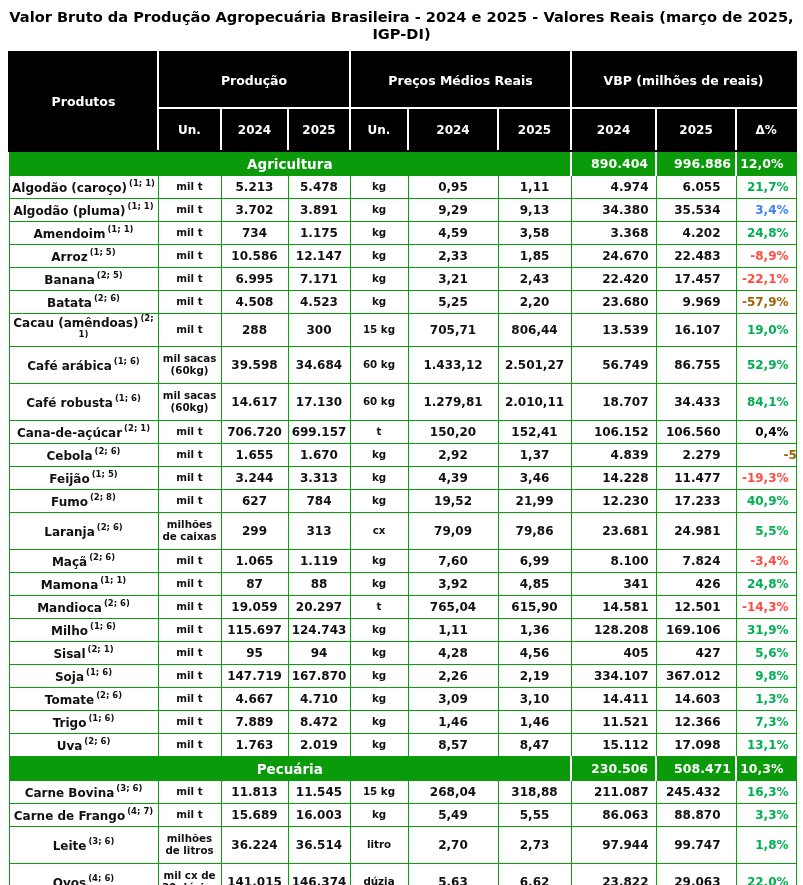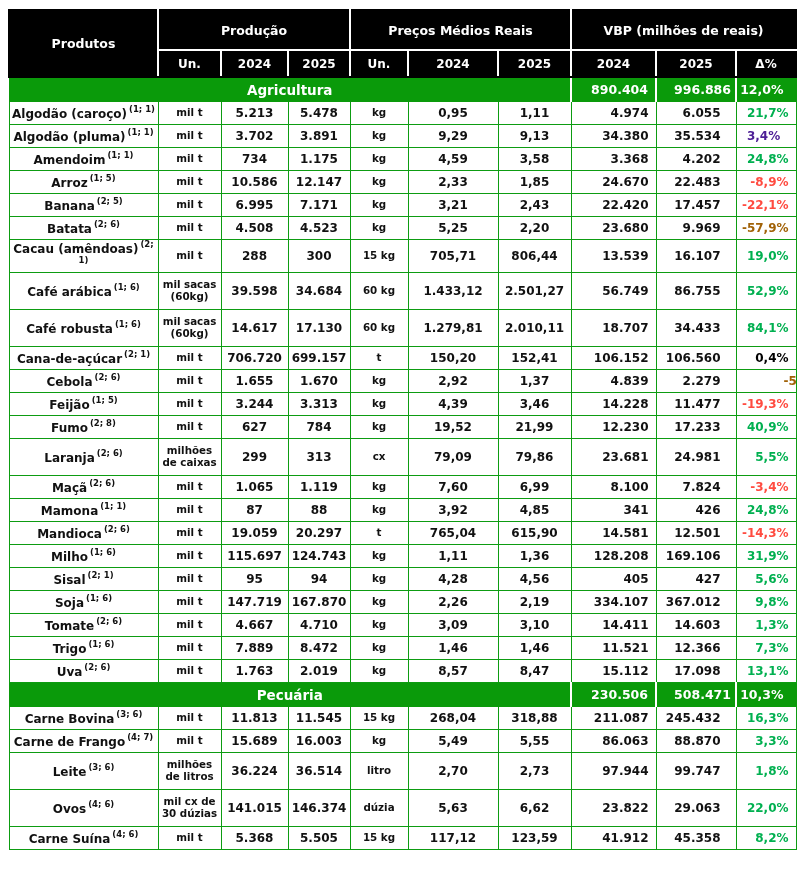--- a/index.html
+++ b/index.html
@@ -12,21 +12,21 @@
     text-align:center;font-weight:bold;font-size:14.6px;color:#000;
     padding:8px 4px 0 4px;letter-spacing:0;
   }
   table{
     border-collapse:collapse;table-layout:fixed;
     margin:9px 0 0 8px;width:787px;
   }
   
   thead th{
     background:#000;color:#fff;font-weight:bold;font-size:12.5px;
-    border:2px solid #fff;padding:0;
+    border:2px solid #fff;padding:8px;
   }
   thead tr.r1 th{height:38px;border-top:2px solid #000;}
   thead tr.r2 th{height:25px;border-bottom:2px solid #000;font-size:12px;}
   th.produtos{border-left:2px solid #000;border-bottom:2px solid #000;text-align:center;}
   th.edge-r{border-right:2px solid #000;}
   
   tbody td{
     border:1px solid #0d9c12;color:#111;font-weight:bold;font-size:12px;
     padding:0 2px;height:22px;text-align:center;overflow:hidden;
   }
@@ -44,20 +44,21 @@
   tr.section td.sec-label{font-size:13.5px;text-align:center;}
   tr.section td.sec-val{border-left:2px solid #fff;font-size:12.5px;text-align:right;}
   tr.section td.v24{padding-right:7px;}
   tr.section td.v25{padding-right:4px;}
   tr.section td.delta{padding-right:12px;}
 </style>
 </head>
 <body>
 
 <div class="page">
+  <div class="title">Valor Bruto da Produção Agropecuária Brasileira - 2024 e 2025 - Valores Reais (março de 2025, IGP-DI)</div>
 
   <table>
     <colgroup>
       <col style="width:149px">
         <col style="width:63px">
         <col style="width:67px">
         <col style="width:62px">
       <col style="width:58px">
         <col style="width:90px">
         <col style="width:73px">
@@ -106,21 +107,21 @@
         <tr>
           <td class="c-name"><span>Algodão (pluma)</span><sup>(1; 1)</sup></td>
           <td class="c-un">mil t</td>
           <td class="c-num">3.702</td>
           <td class="c-num">3.891</td>
           <td class="c-un">kg</td>
           <td class="c-num">9,29</td>
           <td class="c-num">9,13</td>
           <td class="c-vbp24">34.380</td>
           <td class="c-vbp25">35.534</td>
-          <td class="c-delta" style="color: #4c1d95; text-align: center;">3,4%</td>
+          <td class="c-delta" style="color: #3b82f6;">3,4%</td>
         </tr>
         <tr>
           <td class="c-name"><span>Amendoim</span><sup>(1; 1)</sup></td>
           <td class="c-un">mil t</td>
           <td class="c-num">734</td>
           <td class="c-num">1.175</td>
           <td class="c-un">kg</td>
           <td class="c-num">4,59</td>
           <td class="c-num">3,58</td>
           <td class="c-vbp24">3.368</td>

